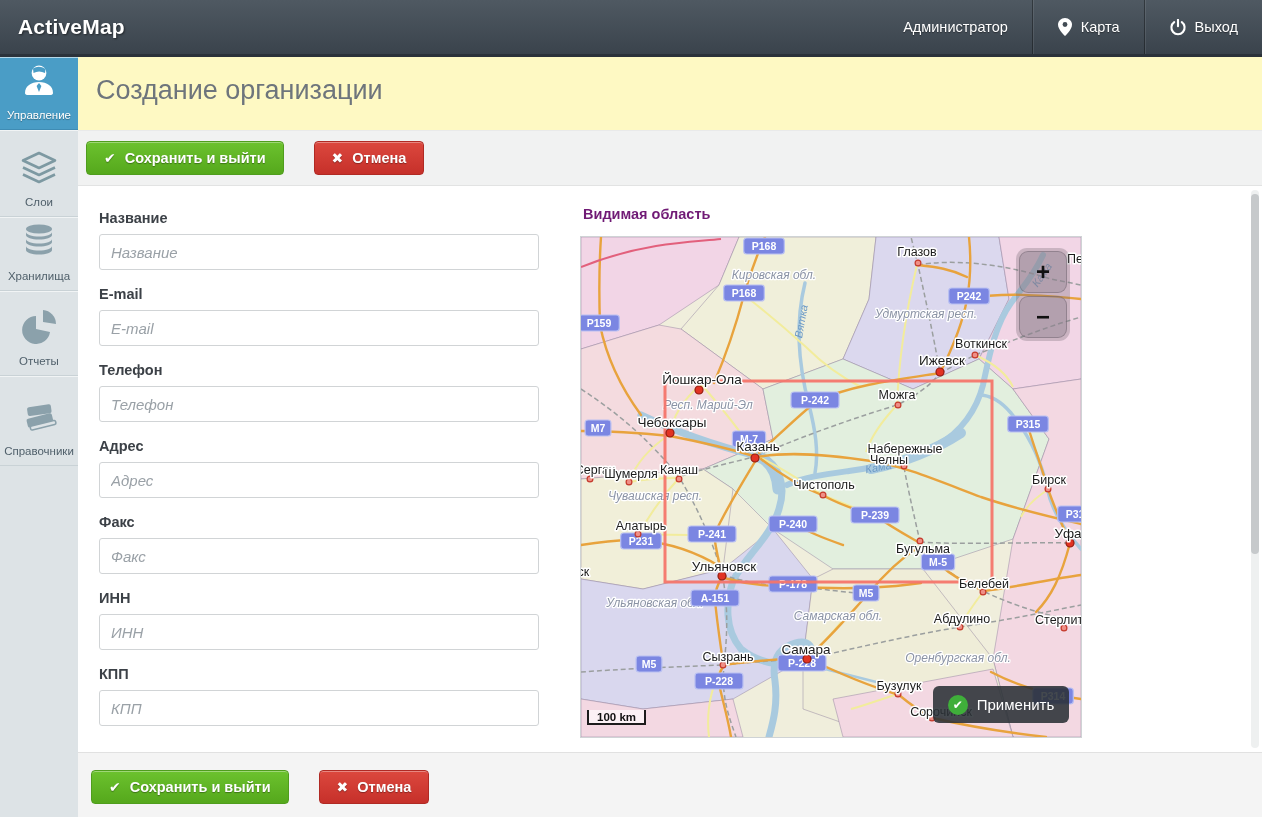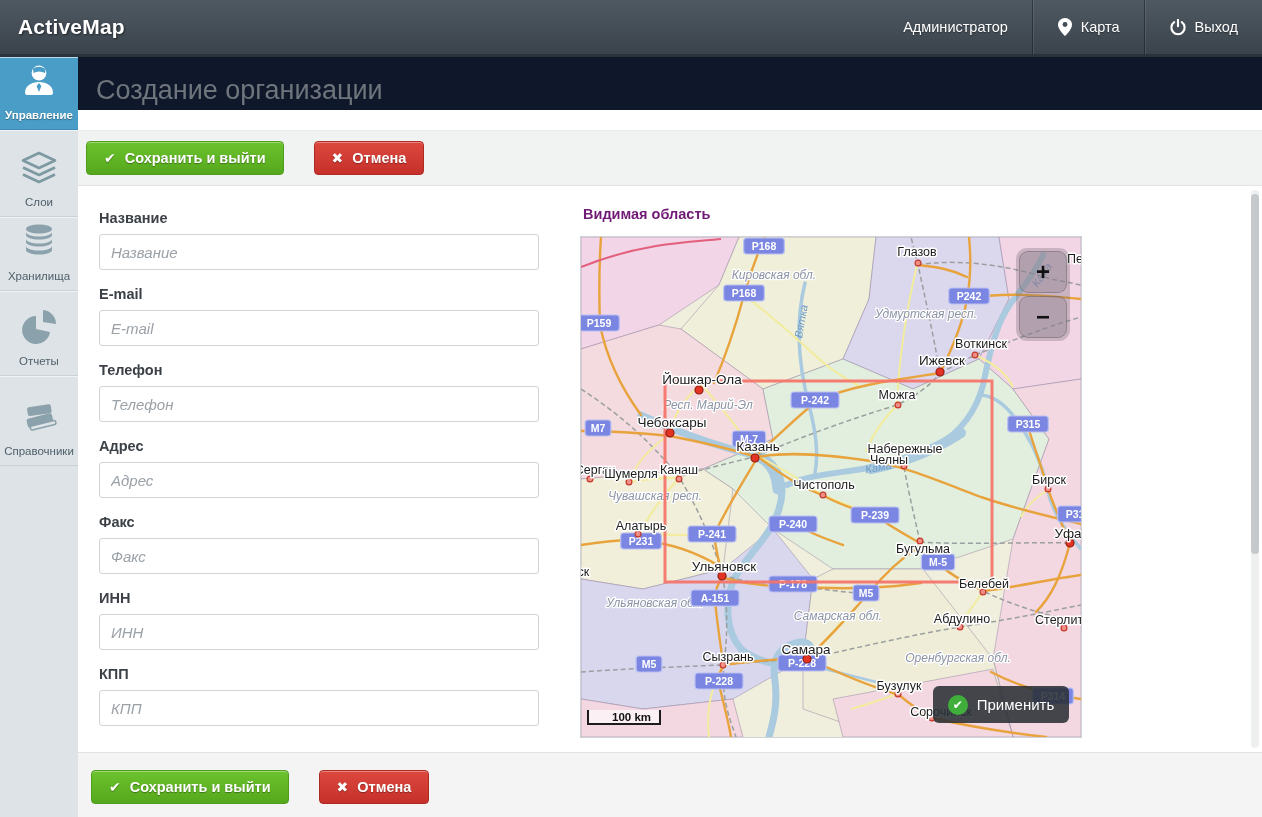--- a/index.html
+++ b/index.html
@@ -21,24 +21,24 @@
   .top-sep{width:0;border-left:1px solid rgba(0,0,0,.35);border-right:1px solid rgba(255,255,255,.09);}
   .top-item svg{display:block;}
   
   .sidebar{position:absolute;left:0;top:57px;width:78px;height:760px;background:#dde3e6;z-index:20;}
   .side-item{width:78px;box-sizing:border-box;display:flex;flex-direction:column;
     align-items:center;justify-content:flex-end;cursor:pointer;
     border-bottom:1px solid #c9d2d6;box-shadow:0 1px 0 rgba(255,255,255,.6) inset;
     color:#8ba1ab;padding-bottom:8px;}
   .side-item .lbl{font-size:11.5px;color:#50606b;margin-top:7px;}
   .side-item.active{background:#4a9dc6;color:#fff;border-bottom:1px solid #3f8cb4;}
-  .side-item.active .lbl{color:#fff;font-weight:bold;text-shadow:0 1px 1px rgba(0,0,0,.35);}
+  .side-item.active .lbl{color:#fff;font-weight:normal;text-shadow:0 1px 1px rgba(0,0,0,.35);}
   
   .main{position:absolute;left:78px;top:57px;width:1184px;height:760px;background:#fff;}
-  .title-band{position:absolute;left:0;top:0;width:100%;height:53px;background:#0f172a;}
+  .title-band{position:absolute;left:0;top:0;width:100%;height:73px;background:#fef9c3;}
   .page-title{position:absolute;left:18px;top:18px;font-size:27px;color:#6e757c;}
   .action-band{position:absolute;left:0;top:73px;width:100%;height:56px;background:#f1f2f2;
     border-top:1px solid #e9eaea;border-bottom:1px solid #e2e3e3;box-sizing:border-box;}
   .content{position:absolute;left:0;top:129px;width:100%;height:566px;background:#fff;}
   .footer-band{position:absolute;left:0;top:695px;width:100%;height:65px;background:#f4f4f4;
     border-top:1px solid #e1e1e1;box-sizing:border-box;}
   
   .btn{display:inline-flex;align-items:center;gap:9px;height:34px;padding:0 17px;
     border-radius:4px;font-size:14.5px;font-weight:bold;color:#fff;cursor:pointer;
     text-shadow:0 1px 1px rgba(0,0,0,.35);box-sizing:border-box;
@@ -63,21 +63,21 @@
   .map-wrap svg{display:block;}
   .zoom-ctl{position:absolute;right:11px;top:11px;width:48px;padding:3px;border-radius:11px;
     background:rgba(110,98,110,.30);z-index:5;}
   .zoom-btn{width:48px;height:42px;border-radius:9px;margin:0 0 3px 0;
     background:rgba(150,138,150,.45);border:1px solid rgba(85,75,85,.35);box-sizing:border-box;
     display:flex;align-items:center;justify-content:center;font-size:24px;font-weight:bold;
     color:#111;cursor:pointer;line-height:1;}
   .zoom-btn:last-child{margin-bottom:0;}
   .scalebar{position:absolute;left:6px;bottom:12px;z-index:5;background:rgba(255,255,255,.65);
     border-left:2px solid #1c1c1c;border-right:2px solid #1c1c1c;border-bottom:2px solid #1c1c1c;
-    padding:1px 8px 0 23px;font-size:11.5px;font-weight:bold;color:#111;}
+    padding:1px 8px 0 8px;font-size:11.5px;font-weight:bold;color:#111;}
   .apply-btn{position:absolute;left:352px;top:449px;width:136px;height:37px;z-index:6;
     background:rgba(42,48,54,.88);border-radius:6px;display:flex;align-items:center;
     justify-content:center;gap:9px;cursor:pointer;}
   .apply-btn .chk{width:20px;height:20px;border-radius:50%;background:#3fae3a;color:#fff;
     display:flex;align-items:center;justify-content:center;font-size:12px;font-weight:bold;}
   .apply-btn .t{color:#fff;font-size:15px;font-weight:normal;}
   
   .vscroll{position:absolute;right:3px;top:133px;width:8px;height:558px;background:#eef0f0;border-radius:4px;}
   .vscroll .thumb{position:absolute;left:0;top:4px;width:8px;height:360px;background:#c6c9cb;border-radius:4px;}
 </style>

